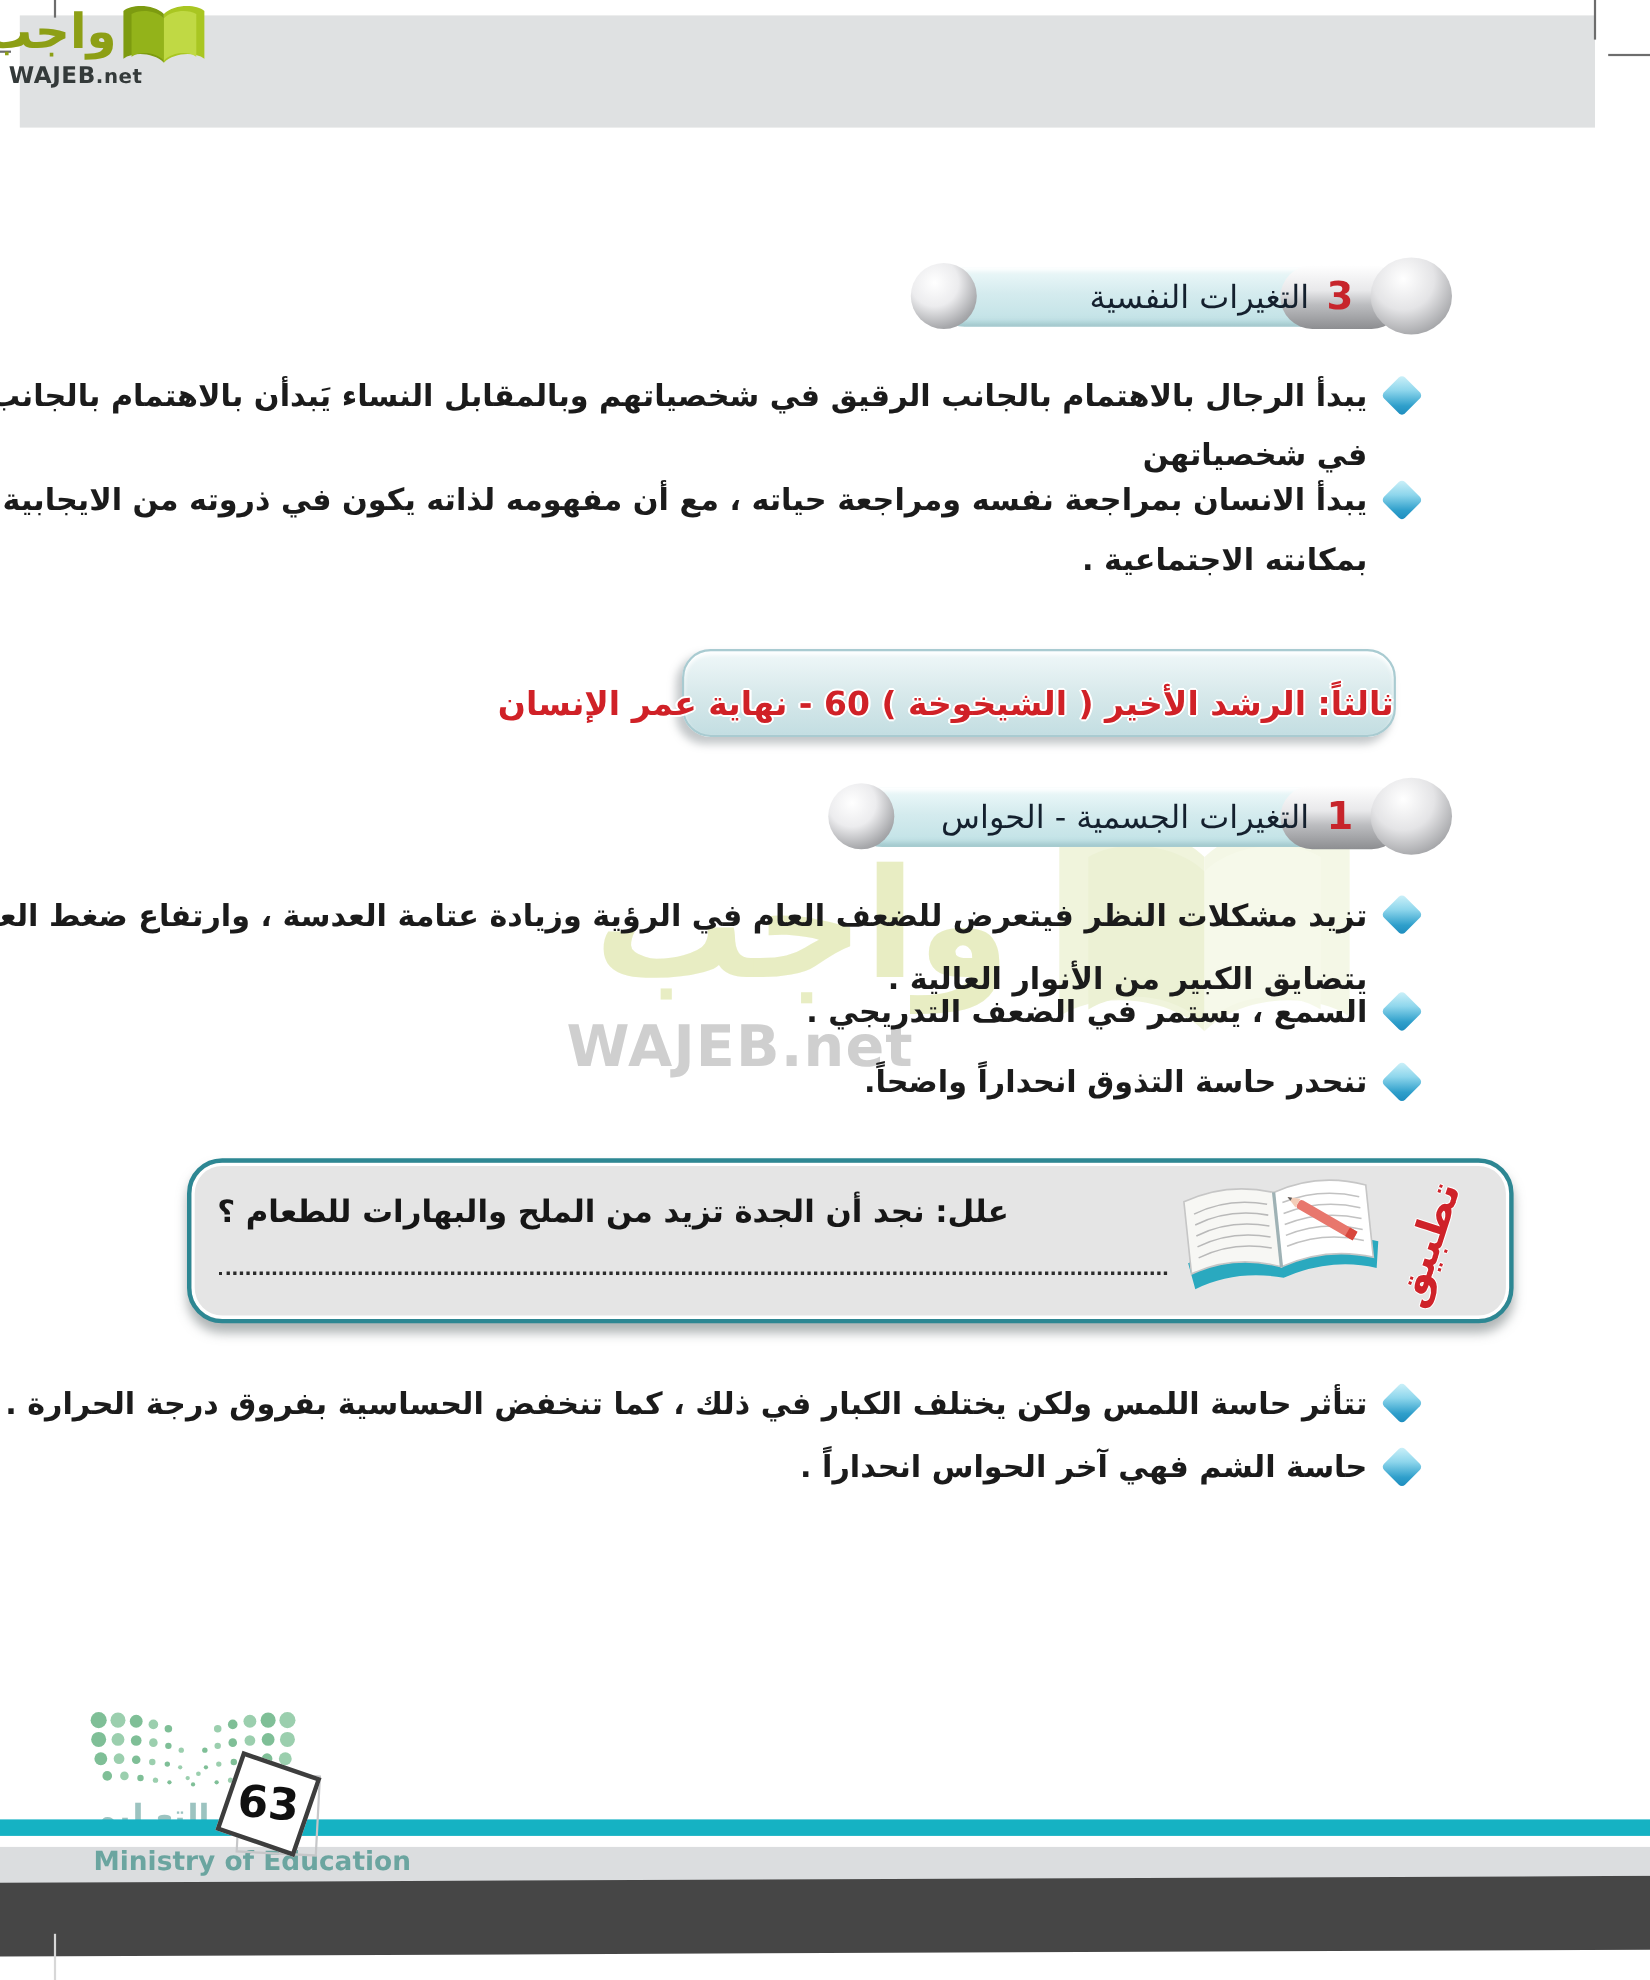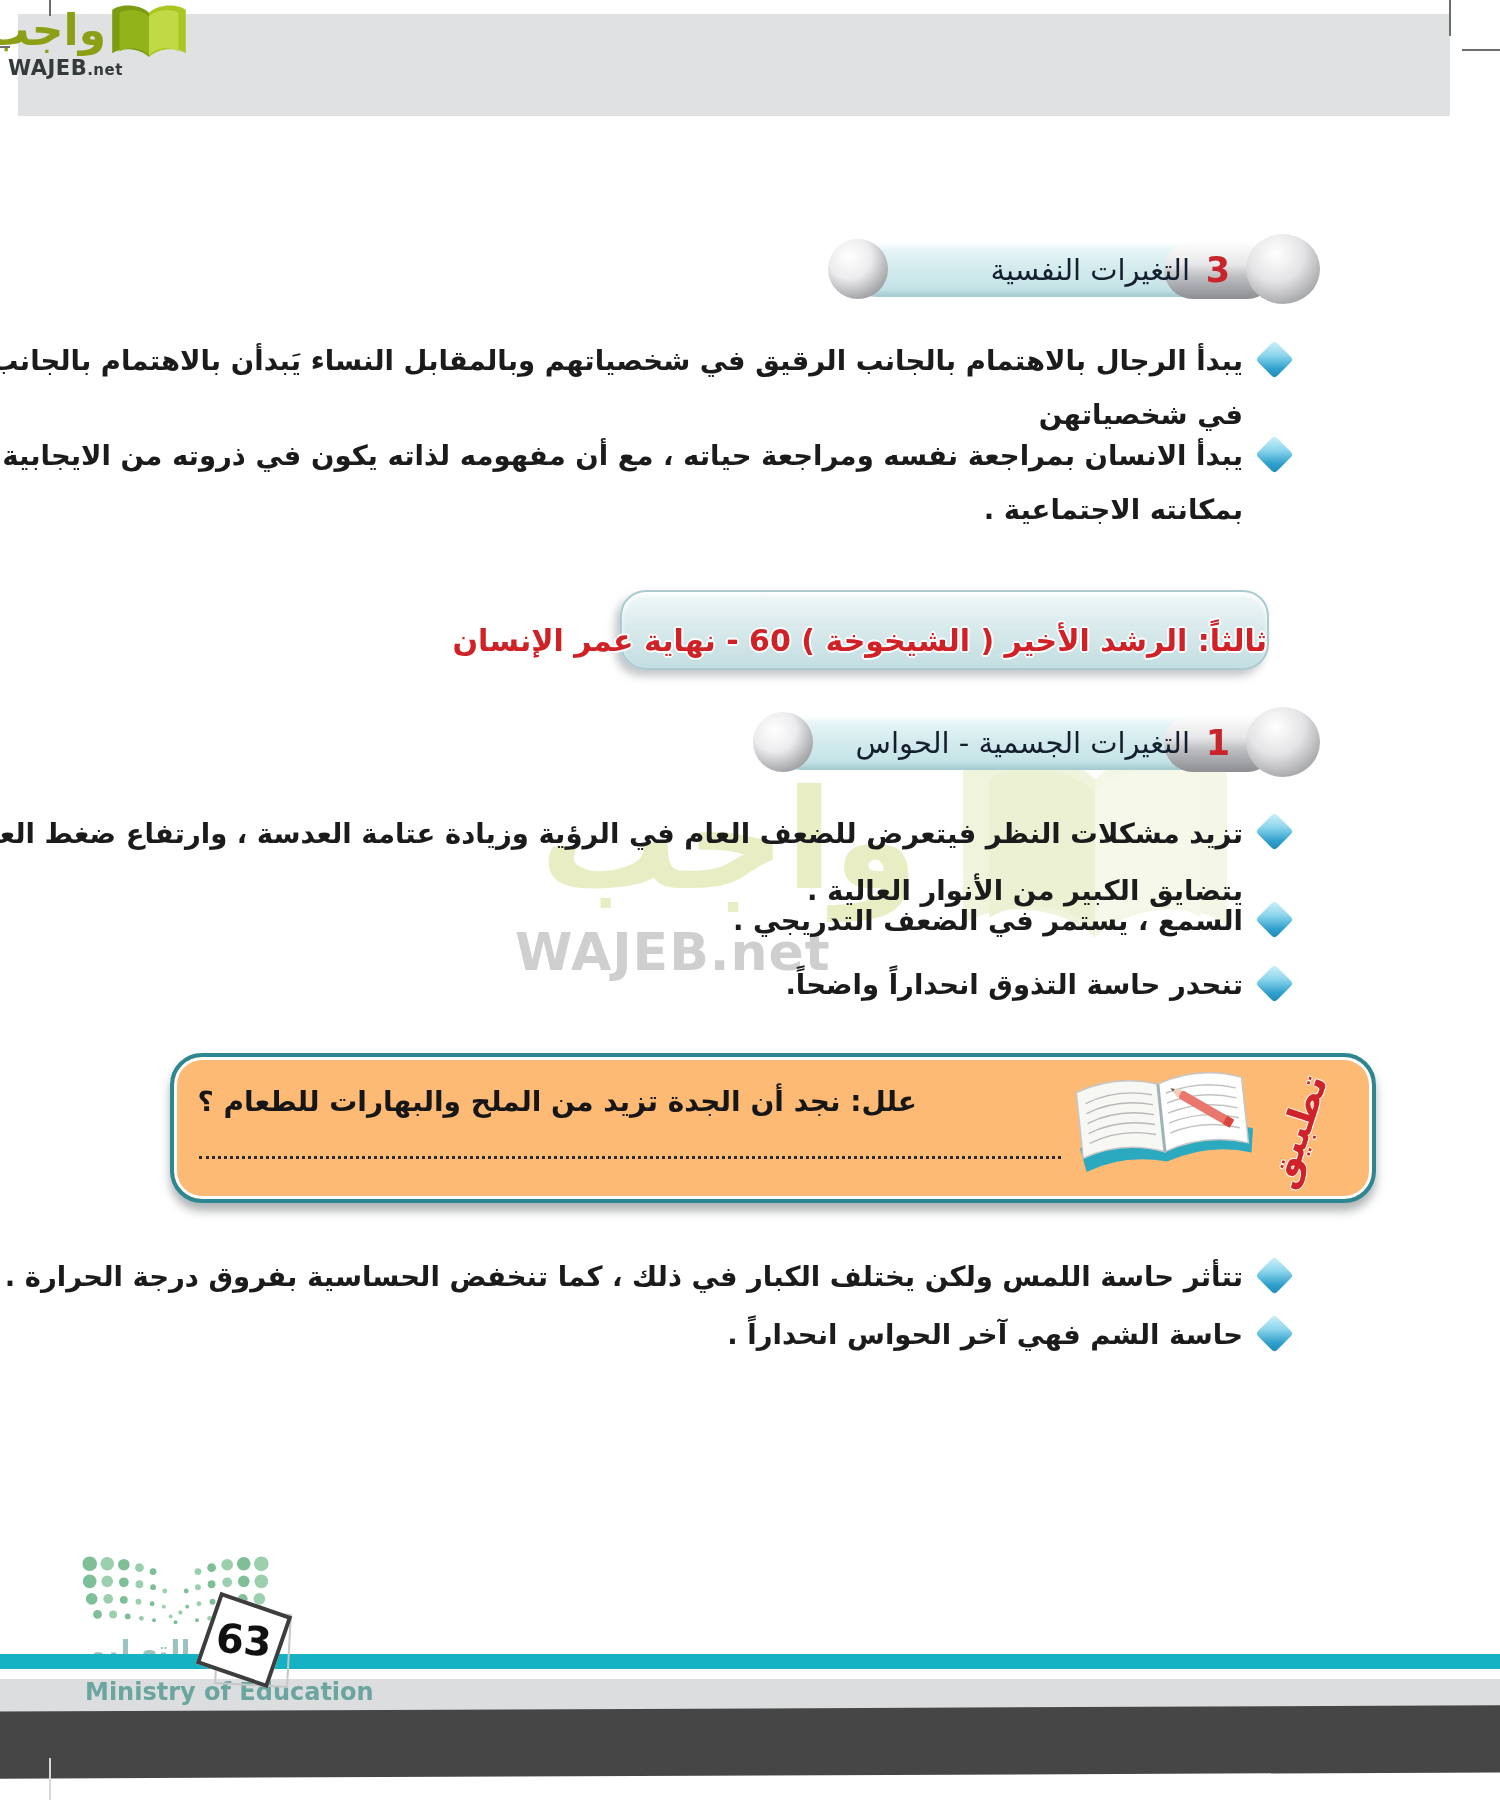--- a/index.html
+++ b/index.html
@@ -8,21 +8,21 @@
 
   
   .top-band { position:absolute; left:18px; top:14px; width:1432px; height:102px; background:#dfe1e2; }
   .crop { position:absolute; background:#6d6d6d; }
 
   
   .brand-ar { position:absolute; left:10px; top:6px; width:96px; text-align:center;
               font-size:44px; font-weight:bold; color:#8d9f15; direction:rtl; line-height:48px;}
   .brand-en { position:absolute; left:8px; top:56px; width:100px; text-align:center;
               font-size:21px; font-weight:bold; color:#343a3a; letter-spacing:.5px;}
-  .brand-en .suffix { font-size:15px; }
+  .brand-en .suffix { font-size:18px; }
   .brand-book { position:absolute; left:103px; top:0px; }
 
   
   .wm-ar { position:absolute; left:540px; top:760px; font-size:138px; font-weight:bold;
            color:#d9e29c; opacity:.6; direction:rtl; z-index:1;}
   .wm-en { position:absolute; left:515px; top:922px; font-size:52px; font-weight:bold;
            color:#a8a8a8; opacity:.55; z-index:1; letter-spacing:1px;}
   .wm-book { position:absolute; left:930px; top:700px; opacity:.42; z-index:1;}
 
   
@@ -53,21 +53,21 @@
   .stage-box { position:absolute; left:620px; top:590px; width:645px; height:76px; border-radius:26px;
           background:linear-gradient(180deg,#f0f8f9 0%, #d6e8ea 55%, #c3dee2 100%);
           border:2px solid #a9cbd1;
           box-shadow:-5px 6px 8px rgba(105,115,120,.4), inset 0 3px 4px #ffffff; z-index:2;}
   .stage-box .stxt { width:100%; height:76px; line-height:74px; text-align:center; direction:rtl;
           font-size:30px; font-weight:bold; color:#d02127; white-space:nowrap;
           text-shadow:-2px 0 #fff, 2px 0 #fff, 0 -2px #fff, 0 2px #fff, -1px -1px #fff, 1px 1px #fff, 1px -1px #fff, -1px 1px #fff;margin-top:12px;}
 
   
   .app-box { position:absolute; left:170px; top:1053px; width:1198px; height:142px; border-radius:32px;
-          background:#fdba74; border:4px solid #2d8793;
+          background:#e5e5e5; border:4px solid #2d8793;
           box-shadow:0 8px 10px rgba(95,105,108,.5), inset 0 0 0 3px #ffffff; z-index:2;}
   .app-q { position:absolute; right:455px; top:28px; direction:rtl; font-size:28px; font-weight:bold;
           color:#161616; white-space:nowrap;}
   .app-dots { position:absolute; left:25px; top:96px; width:862px; height:3px;
           border-bottom:3px dotted #2b2b2b;}
   .app-book { position:absolute; right:112px; top:4px; }
   .app-label { position:absolute; right:16px; top:52px; transform:rotate(-72deg); transform-origin:center;
           font-size:38px; font-weight:bold; color:#cf2229; direction:rtl;
           text-shadow:-1px 0 #fff, 1px 0 #fff, 0 -1px #fff, 0 1px #fff;}
 

